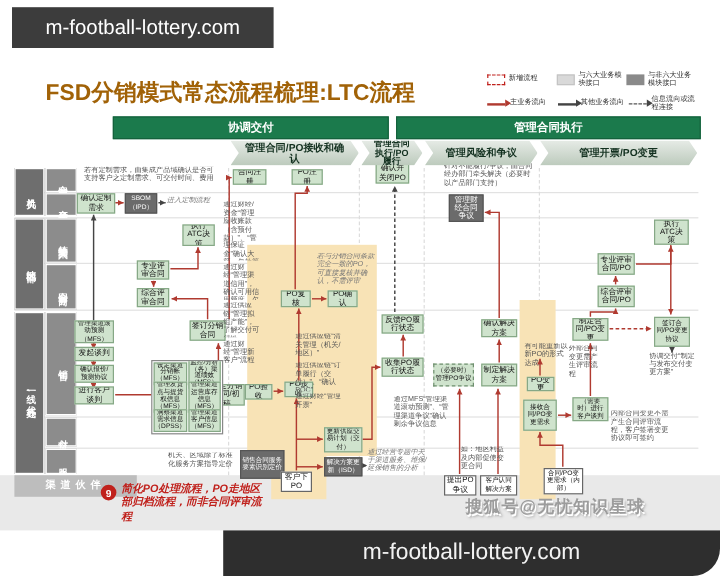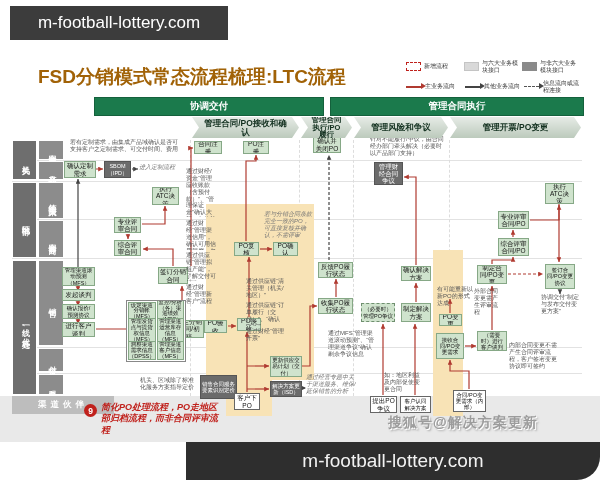--- a/index.html
+++ b/index.html
@@ -244,21 +244,21 @@
       <div class="node green" style="left: 477px; top: 331px; width: 30px; height: 20px; font-size: 5.5px;">（需要时）进行客户谈判</div>
       <div class="node note" style="left: 509px; top: 342px; width: 51px; height: 27px;">内部合同变更不需产生合同评审流程，客户签署变更协议即可签约</div>
       <div class="node white" style="left: 453px; top: 390px; width: 33px; height: 22px; font-size: 5.5px;">合同/PO变更需求（内部）</div>
     </div>
 
   <div class="note10">
     <div class="note10-circle">9</div>
     <div class="note10-text">简化PO处理流程，PO走地区部归档流程，而非合同评审流程</div>
   </div>
 
-  <div class="wm-sohu">搜狐号@解决方案更新</div>
+  <div class="wm-sohu">搜狐号@无忧知识星球</div>
 
   <div class="wm-bottom">
     <span>m-football-lottery.com</span>
   </div>
 
 <div class="hline" style="top: 160px;"></div>
     <div class="hline" style="top: 181px;"></div>
     <div class="hline" style="top: 219px;"></div>
     <div class="hline" style="top: 258px;"></div>
     <div class="hline" style="top: 347px;"></div>

